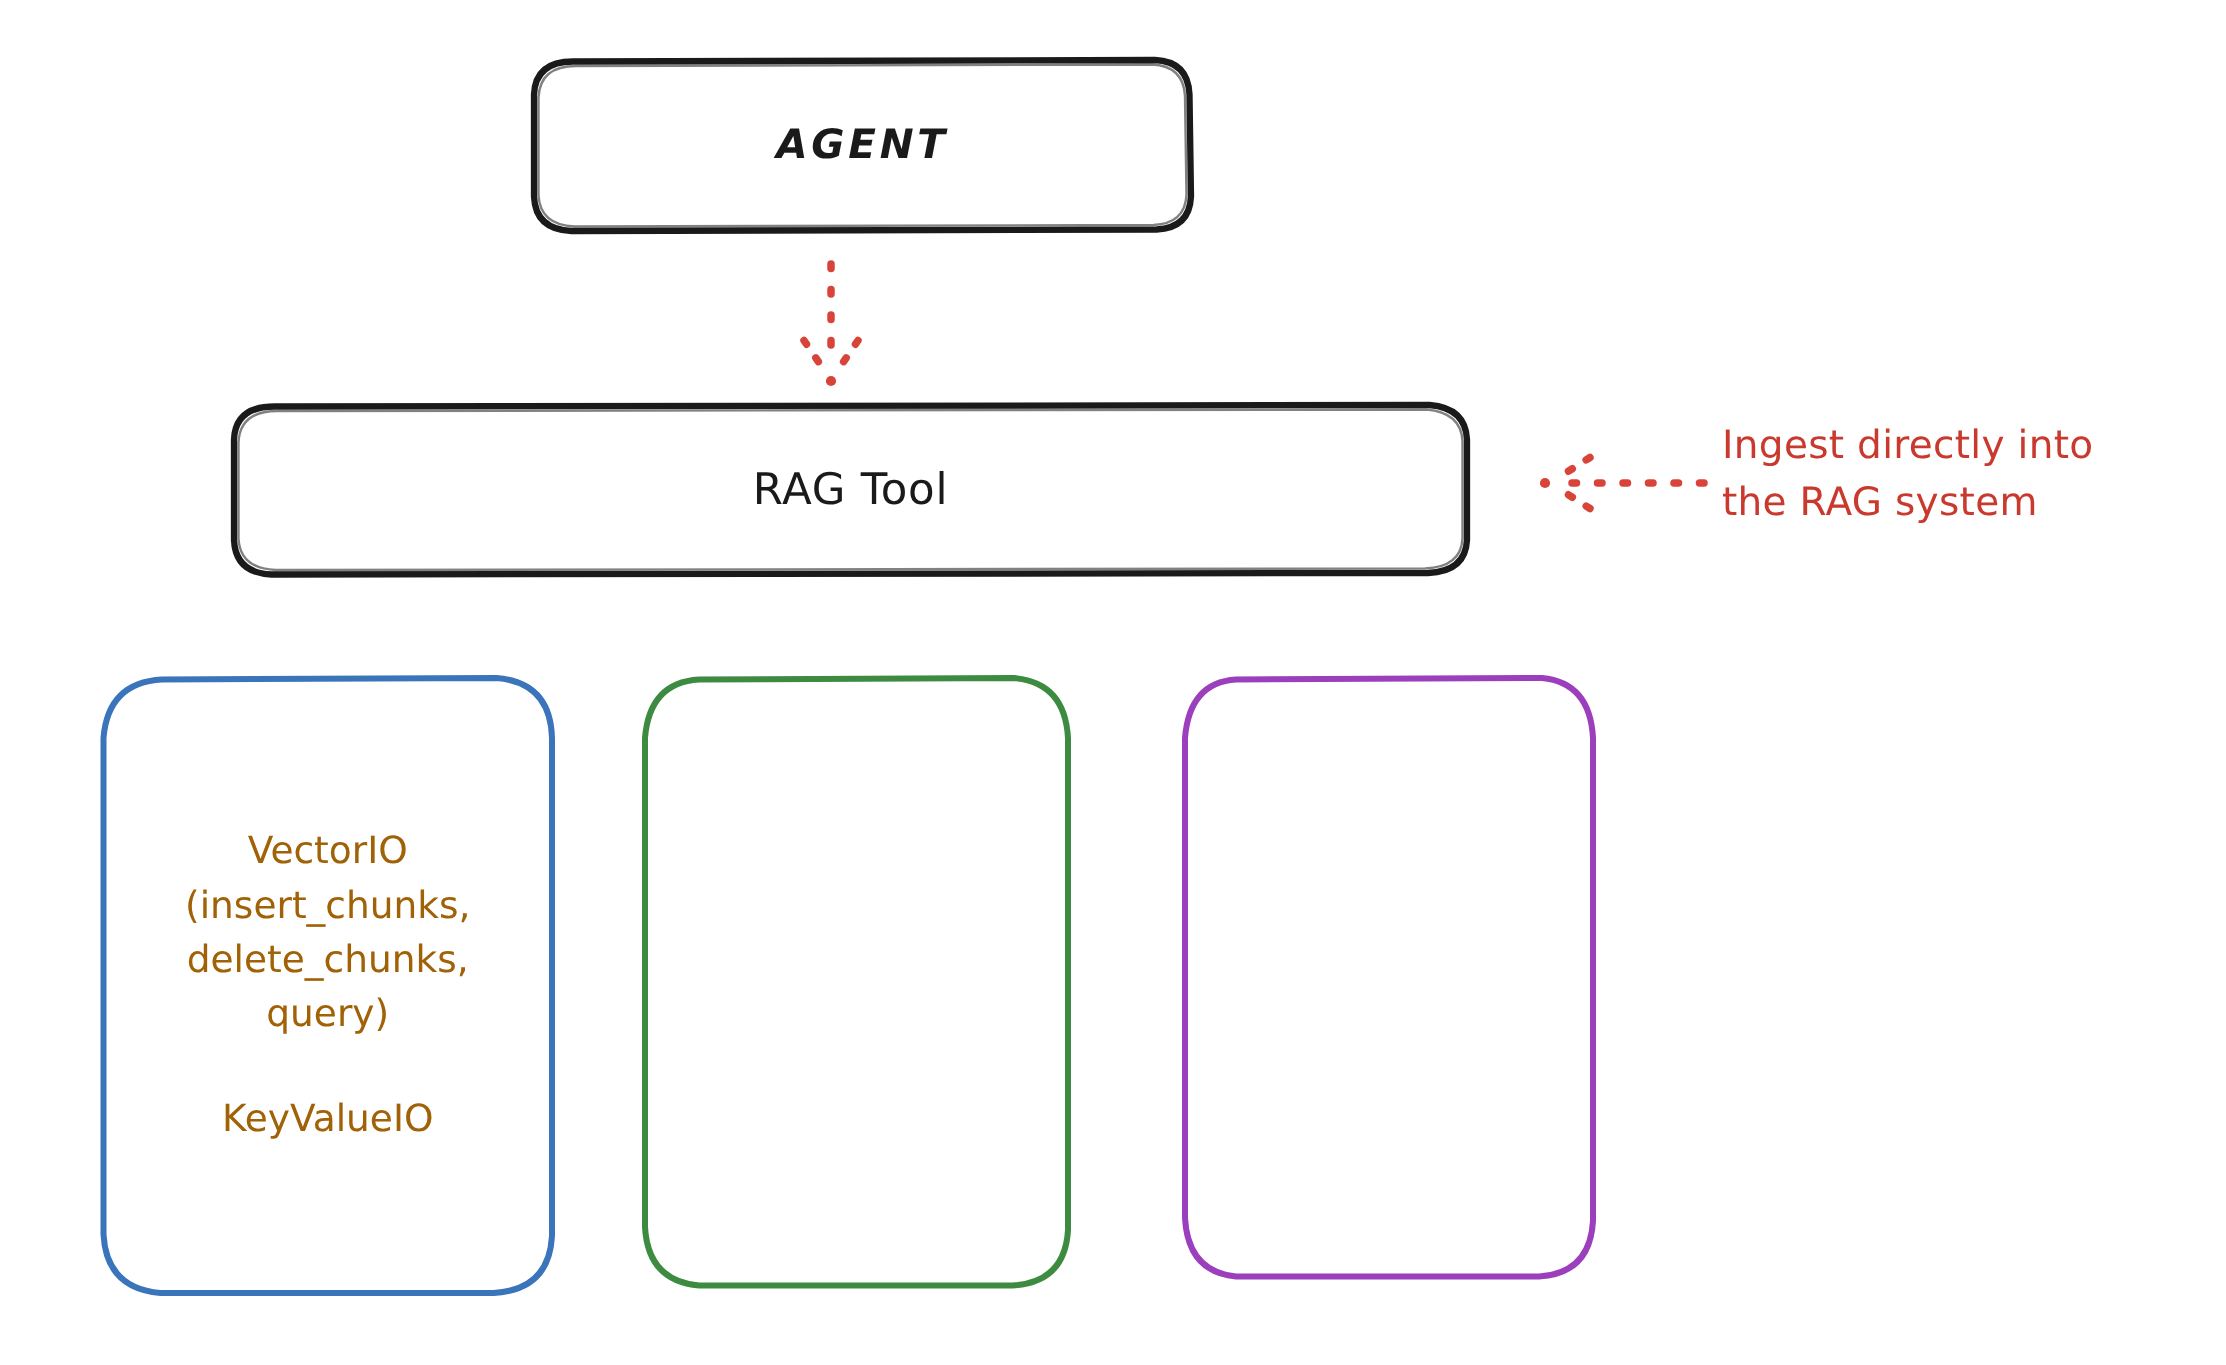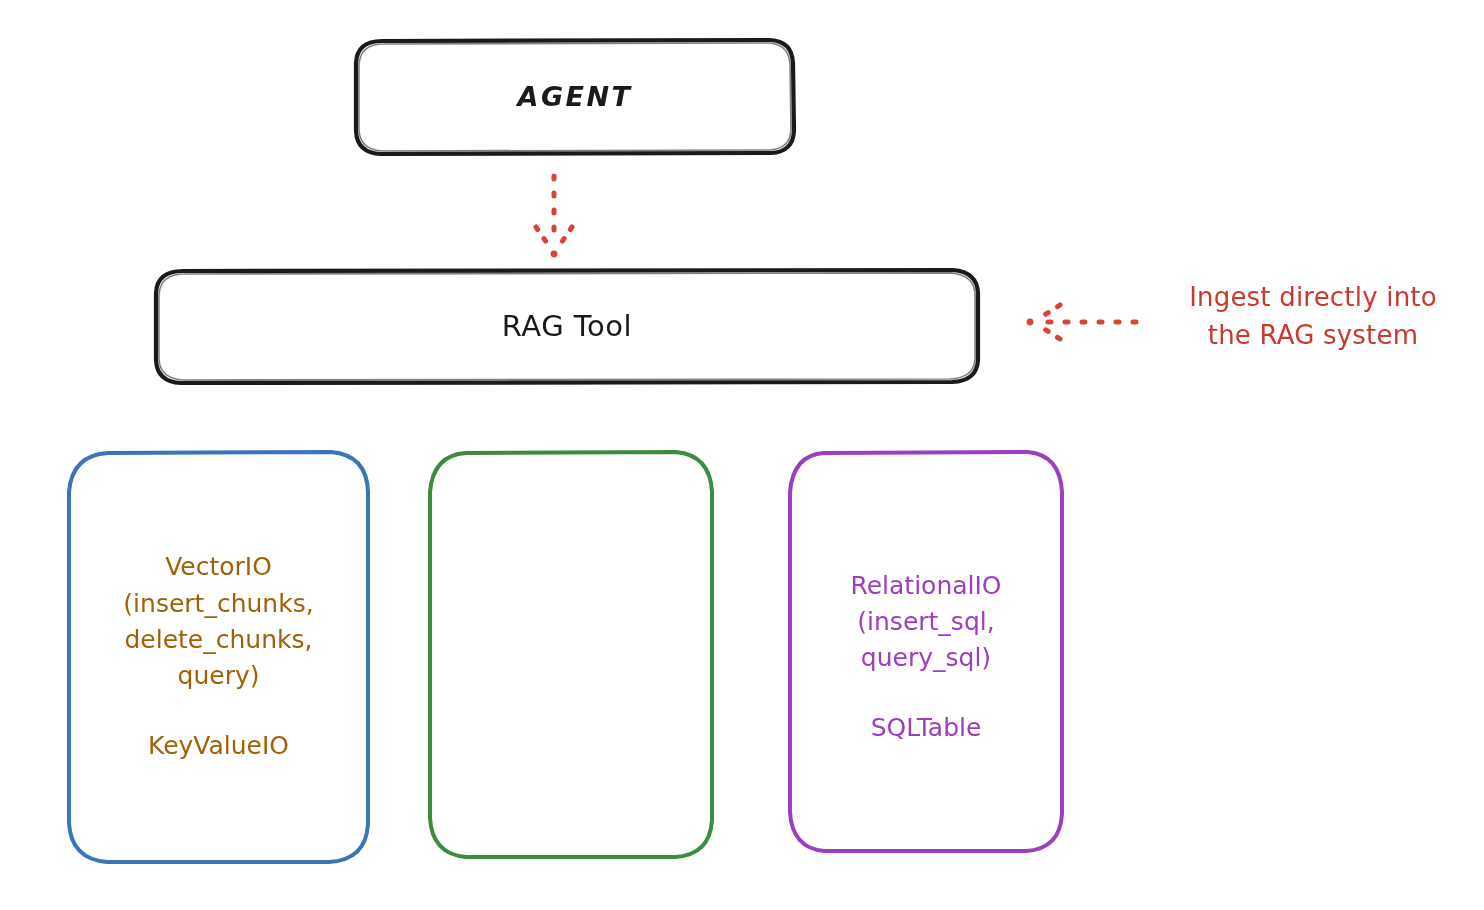--- a/index.html
+++ b/index.html
@@ -97,21 +97,21 @@
   #annotation-ingest {
     position: absolute;
     left: 1148px;
     top: 279px;
     width: 330px;
     color: #c9392e;
     font-family: "DejaVu Sans", sans-serif;
     font-size: 26px;
     font-weight: 500;
     line-height: 1.45;
-    text-align: center;
+    text-align: left;
     white-space: pre-line;
     letter-spacing: 0.2px;
   }
 </style>
 </head>
 <body>
 
 <div id="canvas">
 
   <svg id="sketch-layer" viewBox="0 0 1484 910">
@@ -164,24 +164,17 @@
   <div class="node card" id="node-vector">
     <div class="node-label">VectorIO
 (insert_chunks,
 delete_chunks,
 query)</div>
     <div class="spacer"></div>
     <div class="node-label">KeyValueIO</div>
   </div>
 
 
-  <div class="node card" id="node-relational">
-    <div class="node-label">RelationalIO
-(insert_sql,
-query_sql)</div>
-    <div class="spacer"></div>
-    <div class="node-label">SQLTable</div>
-  </div>
 
   <div id="annotation-ingest">Ingest directly into
 the RAG system</div>
 
 </div>
 
 </body></html>

